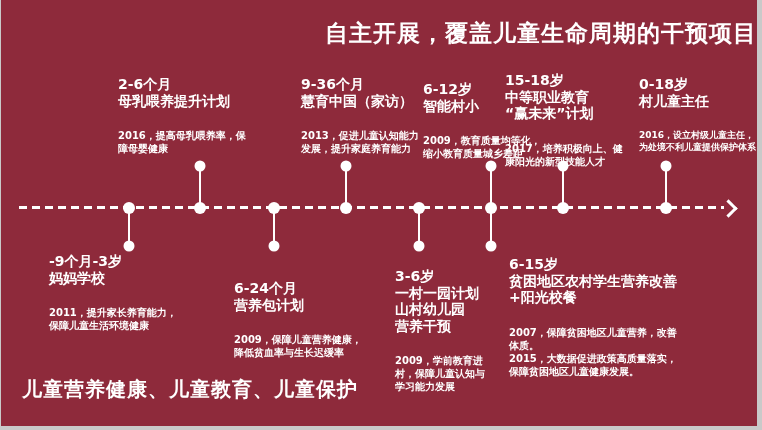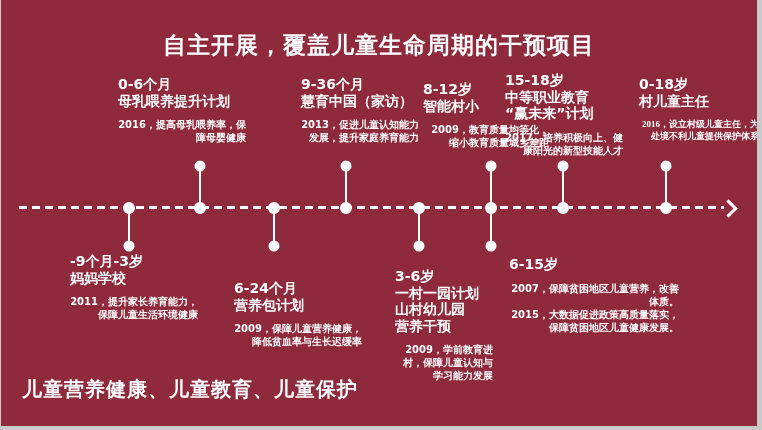--- a/index.html
+++ b/index.html
@@ -1,91 +1,93 @@
 <!DOCTYPE html>
 <html><head>
 <meta charset="utf-8">
 <style>
   html,body{margin:0;padding:0;}
   body{font-family:"DejaVu Sans","Liberation Sans",sans-serif;}
   .stage{position:relative;width:762px;height:430px;background:#c9c9c9;overflow:hidden;}
   .slide{position:absolute;left:1px;top:0;width:756px;height:426px;background:#8e2a3b;overflow:hidden;}
-  .title{position:absolute;left:0;top:30px;width:100%;margin:0;text-align:center;
+  .title{position:absolute;left:0;top:18px;width:100%;margin:0;text-align:right;
          color:#fff;font-size:23px;font-weight:bold;letter-spacing:1px;}
   .footer{position:absolute;left:21px;top:376px;margin:0;color:#fff;
           font-size:20px;font-weight:bold;letter-spacing:1px;}
   .ms{position:absolute;color:#fff;}
   .ms .age,.ms .name{font-size:14px;font-weight:bold;line-height:16.5px;white-space:pre-line;}
-  .ms .desc{margin-top:9px;font-size:10px;font-weight:bold;line-height:13px;white-space:pre-line;text-align:right;}
-  .ms .desc.small{font-size:9px;line-height:12px;font-family:Liberation Serif, serif;}
+  .ms .desc{margin-top:20px;font-size:10px;font-weight:bold;line-height:13px;white-space:pre-line;}
+  .ms .desc.small{font-size:9px;line-height:12px;}
   .tl-line{position:absolute;left:18px;top:206px;width:705px;height:3px;
            background:repeating-linear-gradient(90deg,#fff 0 8px,rgba(0,0,0,0) 8px 13px);}
   .tl-arrow{position:absolute;left:721px;top:202px;width:10px;height:10px;
             border-top:3px solid #fff;border-right:3px solid #fff;transform:rotate(45deg);}
   .dot{position:absolute;width:12px;height:12px;background:#fff;border-radius:50%;
        transform:translate(-50%,-50%);}
   .dot.terminal{width:11px;height:11px;}
   .stem{position:absolute;width:2px;background:#fff;transform:translateX(-50%);}
   .stem.up{top:166px;height:42px;}
   .stem.down{top:208px;height:38px;}
 </style>
 </head>
 <body>
 
 <div class="stage">
   <div class="slide">
 
     <h1 class="title">自主开展，覆盖儿童生命周期的干预项目</h1>
 
     <div class="ms" style="left:117px;top:76px;width:128px">
-      <div class="age">0-6个月</div>
+      <div class="age">2-6个月</div>
       <div class="name">母乳喂养提升计划</div>
       <div class="desc">2016，提高母乳喂养率，保障母婴健康</div>
     </div>
     <div class="ms" style="left:300px;top:76px;width:118px">
       <div class="age">9-36个月</div>
       <div class="name">慧育中国（家访）</div>
       <div class="desc">2013，促进儿童认知能力发展，提升家庭养育能力</div>
     </div>
     <div class="ms" style="left:422px;top:81px;width:126px">
-      <div class="age">8-12岁</div>
+      <div class="age">6-12岁</div>
       <div class="name">智能村小</div>
       <div class="desc">2009，教育质量均等化，缩小教育质量城乡差距</div>
     </div>
     <div class="ms" style="left:504px;top:72px;width:118px">
       <div class="age">15-18岁</div>
       <div class="name">中等职业教育
 “赢未来”计划</div>
       <div class="desc">2017，培养积极向上、健康阳光的新型技能人才</div>
     </div>
     <div class="ms" style="left:638px;top:76px;width:120px">
       <div class="age">0-18岁</div>
       <div class="name">村儿童主任</div>
       <div class="desc small">2016，设立村级儿童主任，为处境不利儿童提供保护体系</div>
     </div>
 
-    <div class="ms" style="left:69px;top:253px;width:128px">
+    <div class="ms" style="left:48px;top:253px;width:128px">
       <div class="age">-9个月-3岁</div>
       <div class="name">妈妈学校</div>
       <div class="desc">2011，提升家长养育能力，保障儿童生活环境健康</div>
     </div>
     <div class="ms" style="left:233px;top:280px;width:128px">
       <div class="age">6-24个月</div>
       <div class="name">营养包计划</div>
       <div class="desc">2009，保障儿童营养健康，降低贫血率与生长迟缓率</div>
     </div>
     <div class="ms" style="left:394px;top:268px;width:98px">
       <div class="age">3-6岁</div>
       <div class="name">一村一园计划
 山村幼儿园
 营养干预</div>
       <div class="desc">2009，学前教育进村，保障儿童认知与学习能力发展</div>
     </div>
     <div class="ms" style="left:508px;top:256px;width:170px">
       <div class="age">6-15岁</div>
+      <div class="name">贫困地区农村学生营养改善
++阳光校餐</div>
       <div class="desc">2007，保障贫困地区儿童营养，改善体质。
 2015，大数据促进政策高质量落实，保障贫困地区儿童健康发展。</div>
     </div>
 
     <div class="tl-line"></div>
     <div class="tl-arrow"></div>
 
     <div class="dot" style="left:128px;top:208px"></div>
     <div class="dot" style="left:199px;top:208px"></div>
     <div class="dot" style="left:273px;top:208px"></div>

